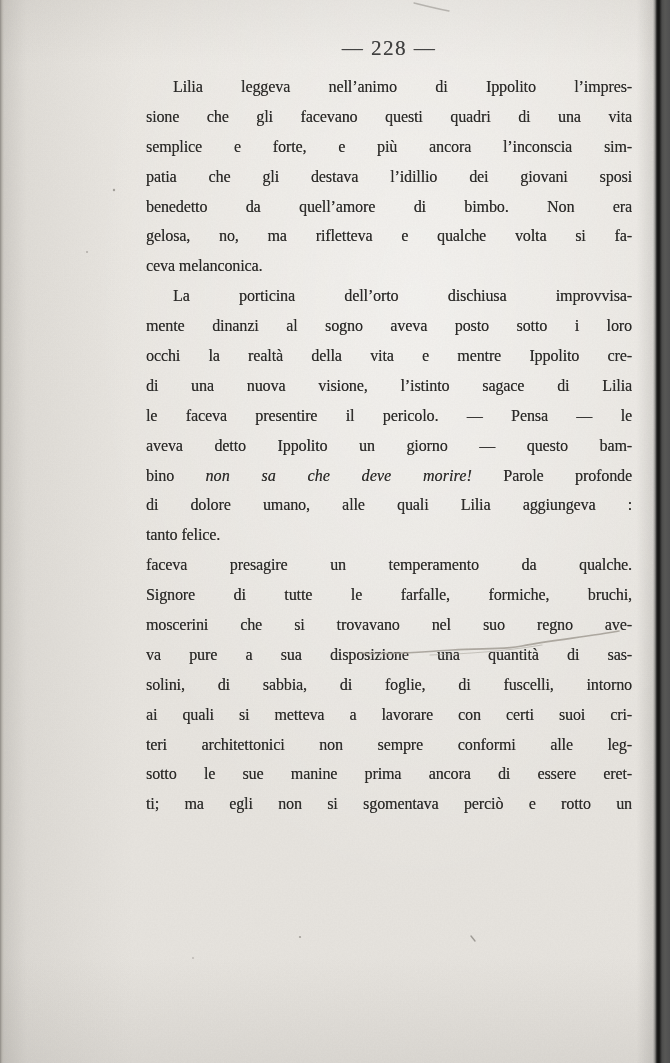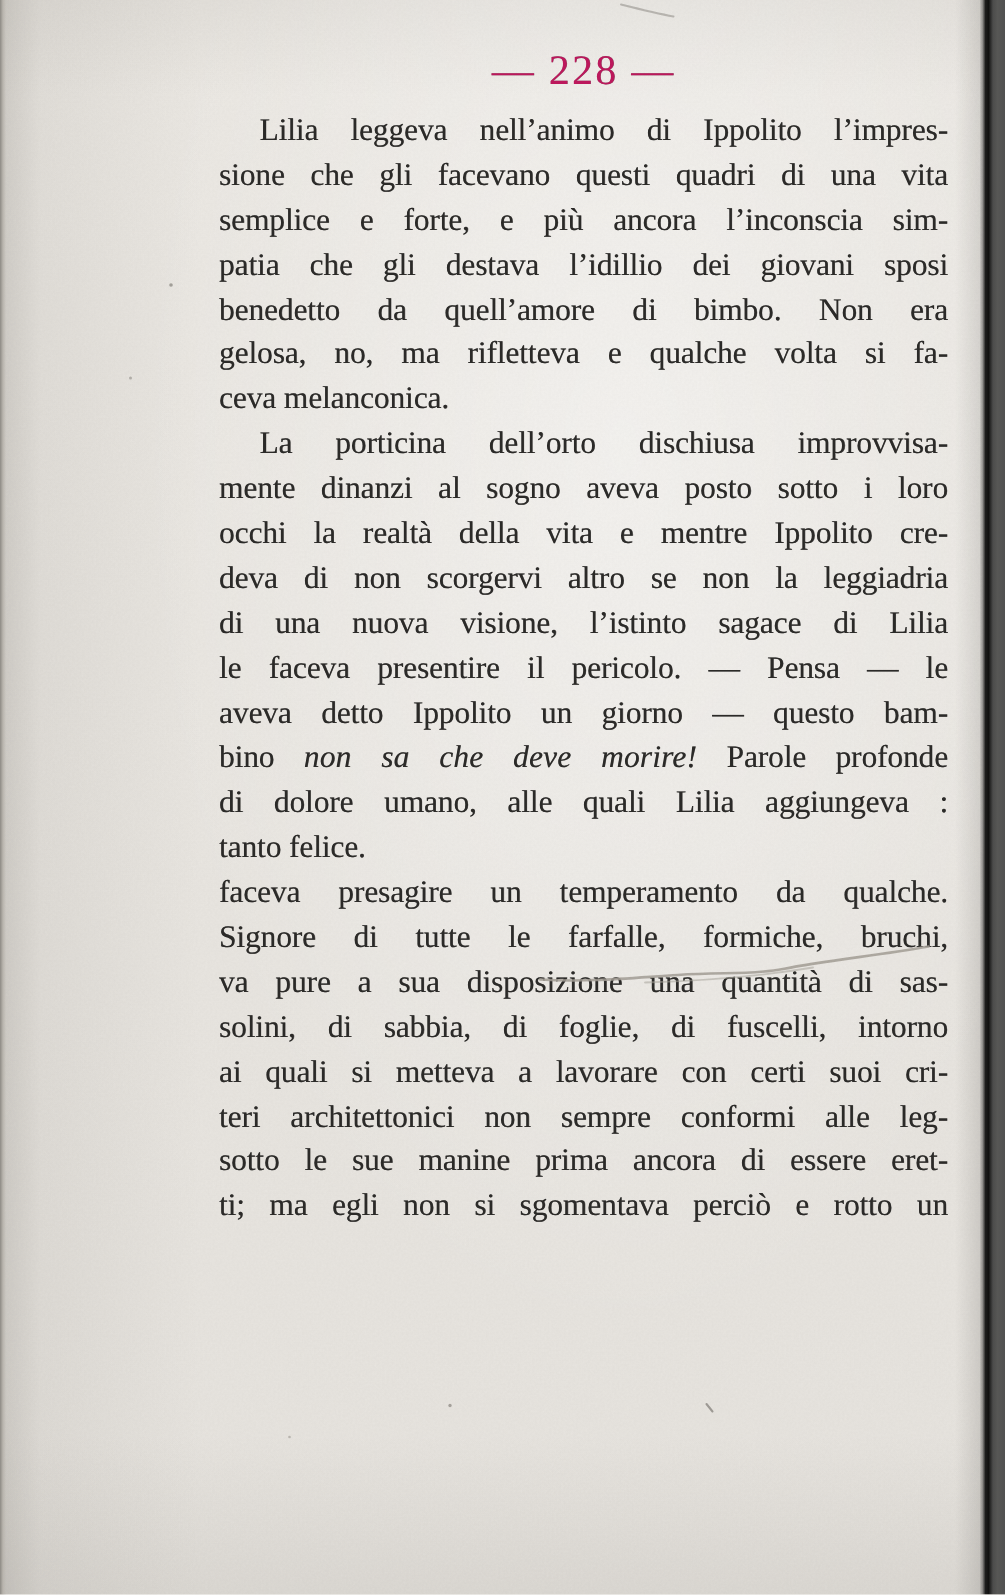--- a/index.html
+++ b/index.html
@@ -39,30 +39,30 @@
       #1d1d1c 4px,
       #111110 6px,
       #4c4c4b 9px,
       #575755 12px,
       #505050 17px);
   }
 
   .page-number {
     position: absolute; top: 36px; left: 146px; width: 486px;
     text-align: center;
-    font-size: 28px; line-height: 24px;
+    font-size: 21px; line-height: 24px;
     letter-spacing: 1.5px;
-    color: #be185d;
+    color: #404040;
     text-shadow: 0.2px 0.2px 0.35px rgba(40,38,36,0.55);
   }
 
   .text-block {
     position: absolute; left: 146px; top: 72px; width: 486px;
     color: #2b2a28;
-    font-size: 21px;
+    font-size: 16px;
     letter-spacing: -0.1px;
     text-shadow: 0.2px 0.2px 0.35px rgba(40,38,36,0.6);
   }
   .line {
     height: 29.9px; line-height: 29.9px;
     text-align: justify;
     text-align-last: justify;
     text-justify: inter-word;
     overflow: hidden;
     white-space: normal;
@@ -87,29 +87,29 @@
       <div class="line indent"><span>Lilia leggeva nell’animo di Ippolito l’impres-</span></div>
       <div class="line"><span>sione che gli facevano questi quadri di una vita</span></div>
       <div class="line"><span>semplice e forte, e più ancora l’inconscia sim-</span></div>
       <div class="line"><span>patia che gli destava l’idillio dei giovani sposi</span></div>
       <div class="line"><span>benedetto da quell’amore di bimbo. Non era</span></div>
       <div class="line"><span>gelosa, no, ma rifletteva e qualche volta si fa-</span></div>
       <div class="line para-end"><span>ceva melanconica.</span></div>
       <div class="line indent"><span>La porticina dell’orto dischiusa improvvisa-</span></div>
       <div class="line"><span>mente dinanzi al sogno aveva posto sotto i loro</span></div>
       <div class="line"><span>occhi la realtà della vita e mentre Ippolito cre-</span></div>
-      <div class="line"><span>deva di non scorgervi altro se non la leggiadria</span></div>
       <div class="line"><span>di una nuova visione, l’istinto sagace di Lilia</span></div>
       <div class="line"><span>le faceva presentire il pericolo. — Pensa — le</span></div>
       <div class="line"><span>aveva detto Ippolito un giorno — questo bam-</span></div>
       <div class="line"><span>bino </span><em>non sa che deve morire!</em><span> Parole profonde</span></div>
       <div class="line"><span>di dolore umano, alle quali Lilia aggiungeva :</span></div>
       <div class="line para-end"><span>tanto felice.</span></div>
       <div class="line"><span>faceva presagire un temperamento da qualche.</span></div>
       <div class="line"><span>Signore di tutte le farfalle, formiche, bruchi,</span></div>
+      <div class="line"><span>moscerini che si trovavano nel suo regno ave-</span></div>
       <div class="line"><span>va pure a sua disposizione una quantità di sas-</span></div>
       <div class="line"><span>solini, di sabbia, di foglie, di fuscelli, intorno</span></div>
       <div class="line"><span>ai quali si metteva a lavorare con certi suoi cri-</span></div>
       <div class="line"><span>teri architettonici non sempre conformi alle leg-</span></div>
       <div class="line"><span>sotto le sue manine prima ancora di essere eret-</span></div>
       <div class="line"><span>ti; ma egli non si sgomentava perciò e rotto un</span></div>
     </div>
 
   <svg class="overlay" viewBox="0 0 670 1063">
     <path d="M360,653 C392,655 420,652 452,650 C482,648 502,650 522,646 C552,640 586,637 619,631" fill="none" stroke="#a39e95" stroke-width="1.7" opacity="0.85" stroke-linecap="round"></path>

